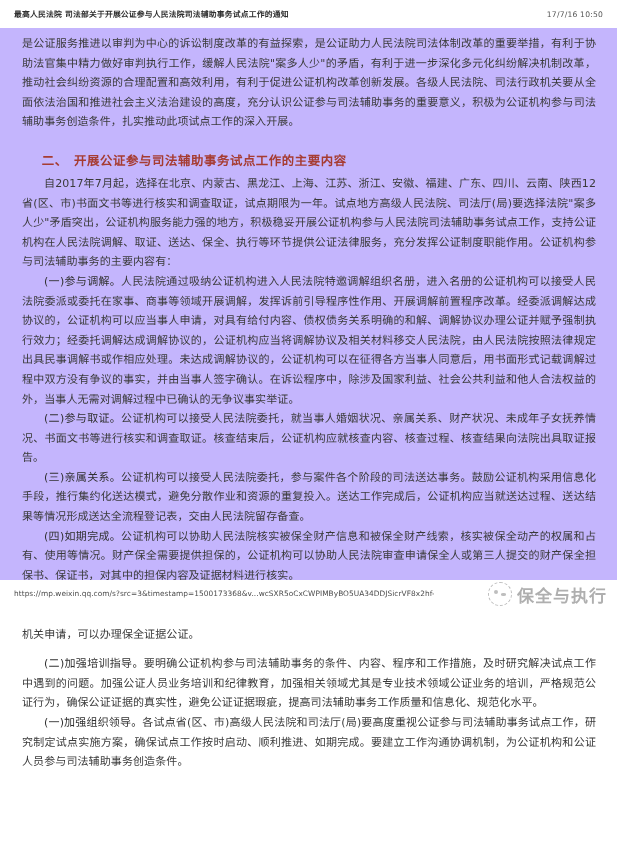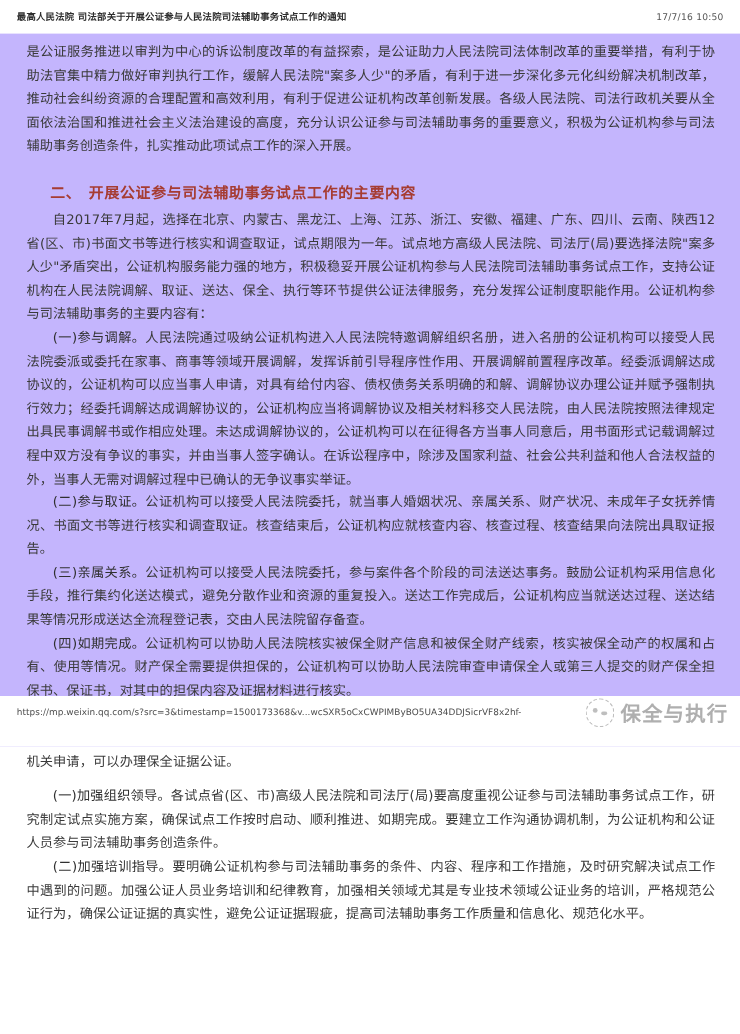--- a/index.html
+++ b/index.html
@@ -195,23 +195,23 @@
 
     <p class="para indent"><span class="lead-in">(三)亲属关系。</span><span>公证机构可以接受人民法院委托，参与案件各个阶段的司法送达事务。鼓励公证机构采用信息化手段，推行集约化送达模式，避免分散作业和资源的重复投入。送达工作完成后，公证机构应当就送达过程、送达结果等情况形成送达全流程登记表，交由人民法院留存备查。</span></p>
 
     <p class="para indent"><span class="lead-in">(四)如期完成。</span><span>公证机构可以协助人民法院核实被保全财产信息和被保全财产线索，核实被保全动产的权属和占有、使用等情况。财产保全需要提供担保的，公证机构可以协助人民法院审查申请保全人或第三人提交的财产保全担保书、保证书，对其中的担保内容及证据材料进行核实。</span></p>
 
     <p class="para indent"><span class="lead-in">(五)参与执行。</span><span>人民法院支持公证机构在执行工作环节参与司法辅助事务。公证机构可以参与人民法院执行中的和解、调查、送达工作，协助人民法院搜集核实执行线索、查控执行标的，协助清点和管理查封、扣押财物。经执行机关申请，可以办理保全证据公证。</span></p>
 
     <div class="gap-md"></div>
 
 
+    <p class="para indent"><span class="lead-in">(二)加强培训指导。</span><span>要明确公证机构参与司法辅助事务的条件、内容、程序和工作措施，及时研究解决试点工作中遇到的问题。加强公证人员业务培训和纪律教育，加强相关领域尤其是专业技术领域公证业务的培训，严格规范公证行为，确保公证证据的真实性，避免公证证据瑕疵，提高司法辅助事务工作质量和信息化、规范化水平。</span></p>
+
     <p class="para indent"><span class="lead-in">(一)加强组织领导。</span><span>各试点省(区、市)高级人民法院和司法厅(局)要高度重视公证参与司法辅助事务试点工作，研究制定试点实施方案，确保试点工作按时启动、顺利推进、如期完成。要建立工作沟通协调机制，为公证机构和公证人员参与司法辅助事务创造条件。</span></p>
-
-    <p class="para indent"><span class="lead-in">(二)加强培训指导。</span><span>要明确公证机构参与司法辅助事务的条件、内容、程序和工作措施，及时研究解决试点工作中遇到的问题。加强公证人员业务培训和纪律教育，加强相关领域尤其是专业技术领域公证业务的培训，严格规范公证行为，确保公证证据的真实性，避免公证证据瑕疵，提高司法辅助事务工作质量和信息化、规范化水平。</span></p>
 
   </div>
 
   <div class="footer">
     <div class="footer-url">https://mp.weixin.qq.com/s?src=3&amp;timestamp=1500173368&amp;v...wcSXR5oCxCWPIMByBO5UA34DDJSicrVF8x2hf-oezo5xG-sUKD</div>
     <div class="watermark">
       <span class="wm-logo"></span>
       <span class="wm-text">保全与执行</span>
     </div>
   </div>

